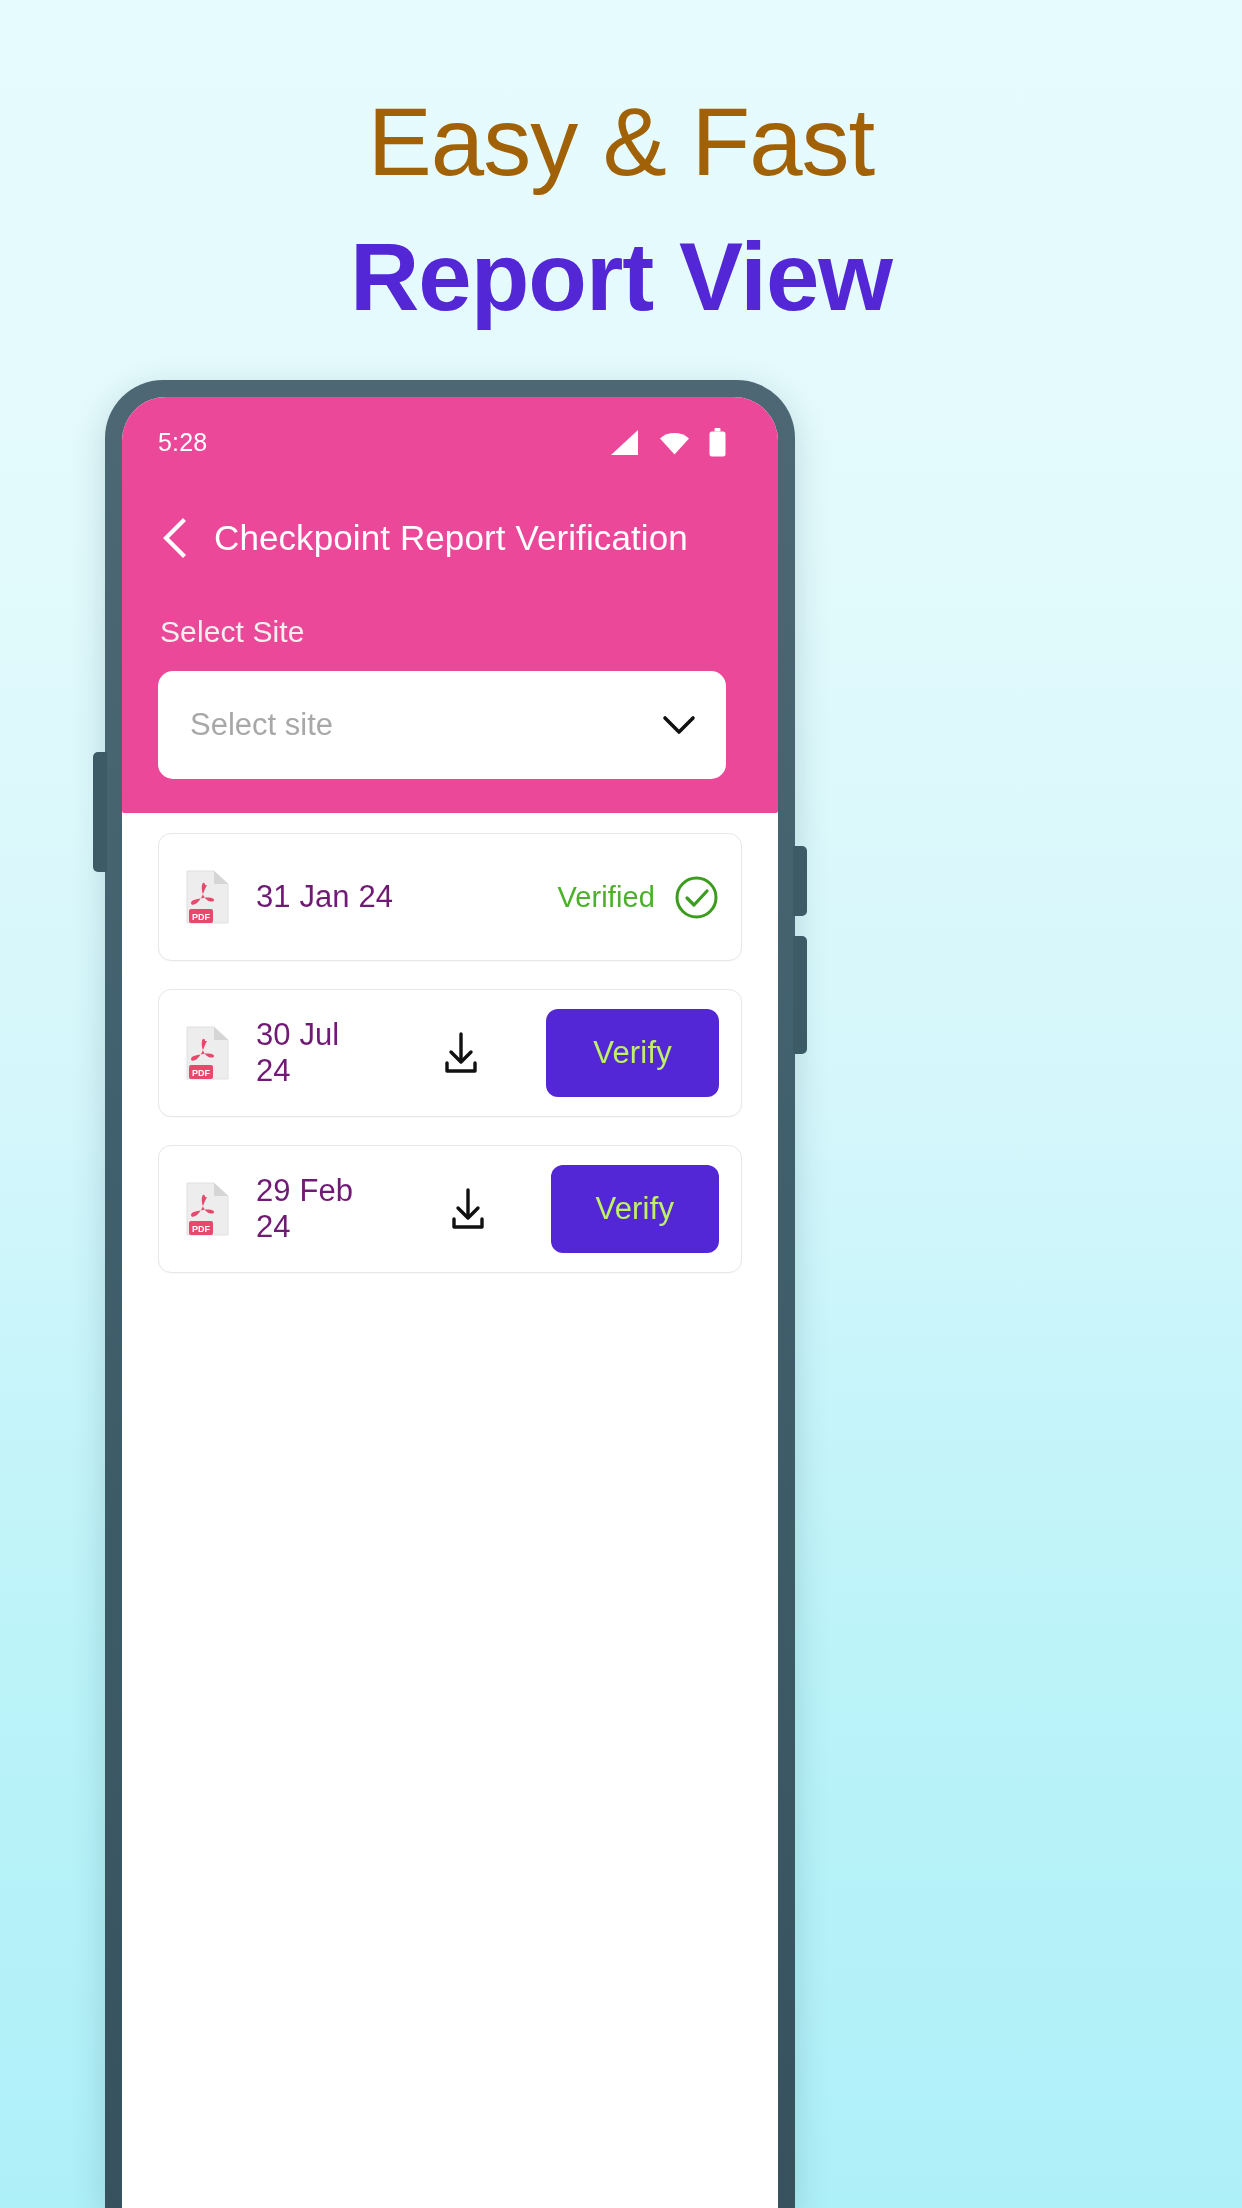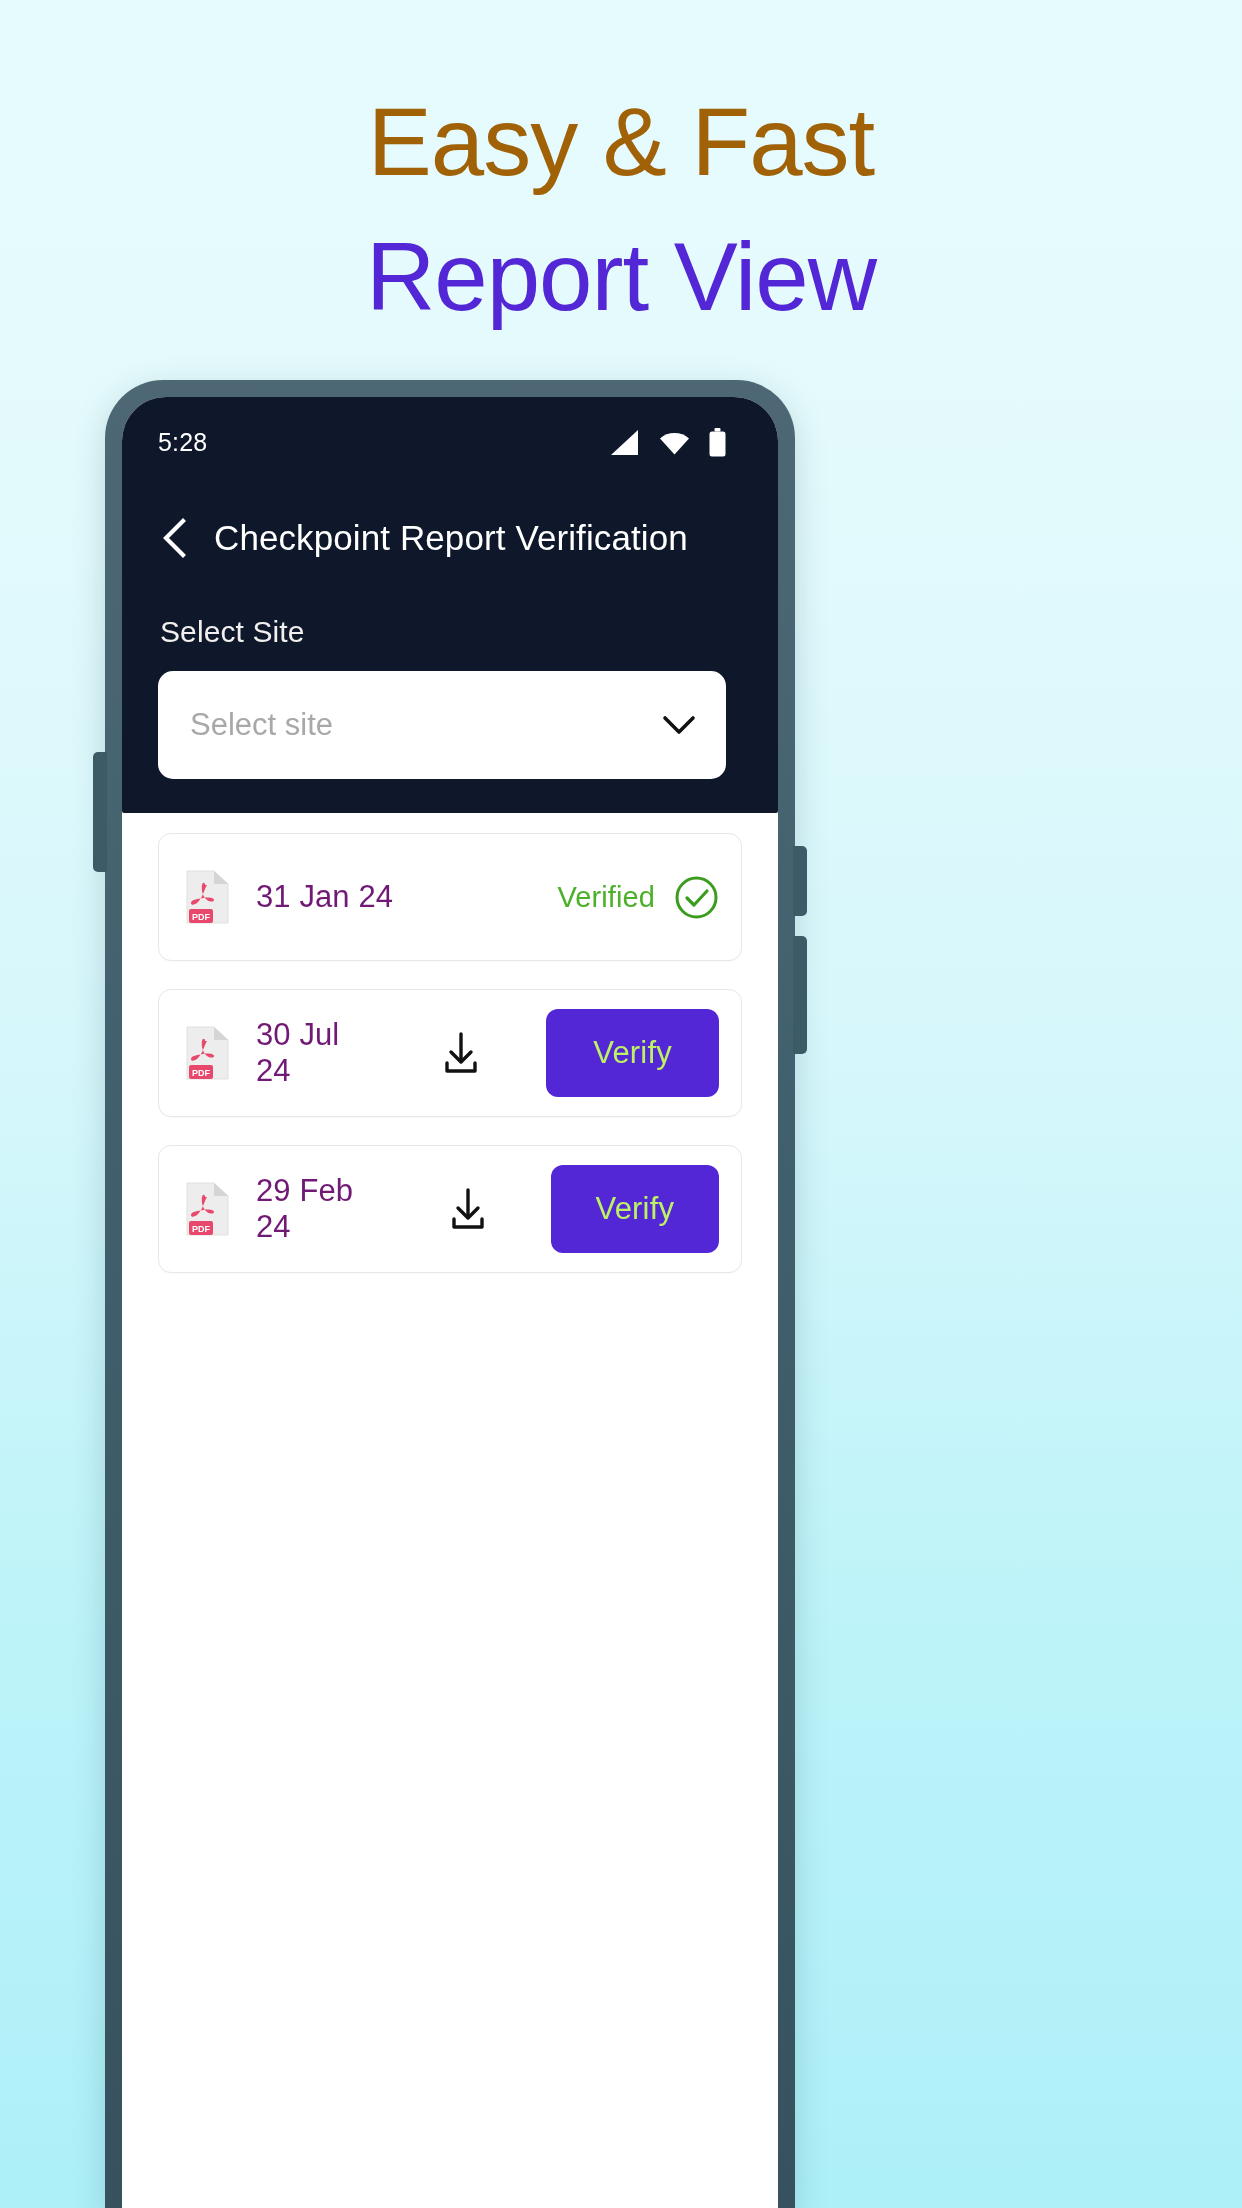--- a/index.html
+++ b/index.html
@@ -12,21 +12,21 @@
 
   
   .promo{position:absolute;top:0;left:0;width:1242px;text-align:center;}
   .promo-line1{
     margin:0;padding-top:92px;
     font-size:96px;line-height:1.05;font-weight:400;
     color:#a16207;letter-spacing:-1px;
   }
   .promo-line2{
     margin:0;padding-top:34px;
-    font-size:96px;line-height:1.05;font-weight:400;
+    font-size:96px;line-height:1.05;font-weight:700;
     color:#5427d6;letter-spacing:-1px;
   }
 
   
   .phone-wrap{position:absolute;left:105px;top:380px;width:690px;height:1828px;}
   .phone-body{
     position:absolute;left:0;top:0;width:690px;height:1828px;
     background:linear-gradient(180deg,#4d6874 0%,#41606d 40%,#37525e 100%);
     border-radius:58px 58px 0 0;
     box-shadow:0 10px 34px rgba(18,60,78,.18);
@@ -37,21 +37,21 @@
   .side-btn.left1{left:-12px;top:372px;width:14px;height:120px;border-radius:5px 0 0 5px;}
   .side-btn.right1{right:-12px;top:466px;width:14px;height:70px;border-radius:0 5px 5px 0;}
   .side-btn.right2{right:-12px;top:556px;width:14px;height:118px;border-radius:0 5px 5px 0;}
 
   .screen{
     position:absolute;left:17px;top:17px;width:656px;height:1811px;
     border-radius:44px 44px 0 0;overflow:hidden;background:#ffffff;
   }
 
   
-  .app-dark{background:#0f172a;padding:0 16px 34px 0;border-radius:0 0 2px 2px;}
+  .app-dark{background:#ec4899;padding:0 16px 34px 0;border-radius:0 0 2px 2px;}
 
   .statusbar{
     height:72px;display:flex;align-items:center;justify-content:space-between;
     padding:18px 36px 0 36px;box-sizing:border-box;
   }
   .status-time{color:#ffffff;font-size:25px;font-weight:500;letter-spacing:.2px;}
   .status-icons{display:flex;align-items:center;gap:19px;}
 
   .signal-ico{width:31px;height:27px;}
   .wifi-ico{width:31px;height:25px;}

